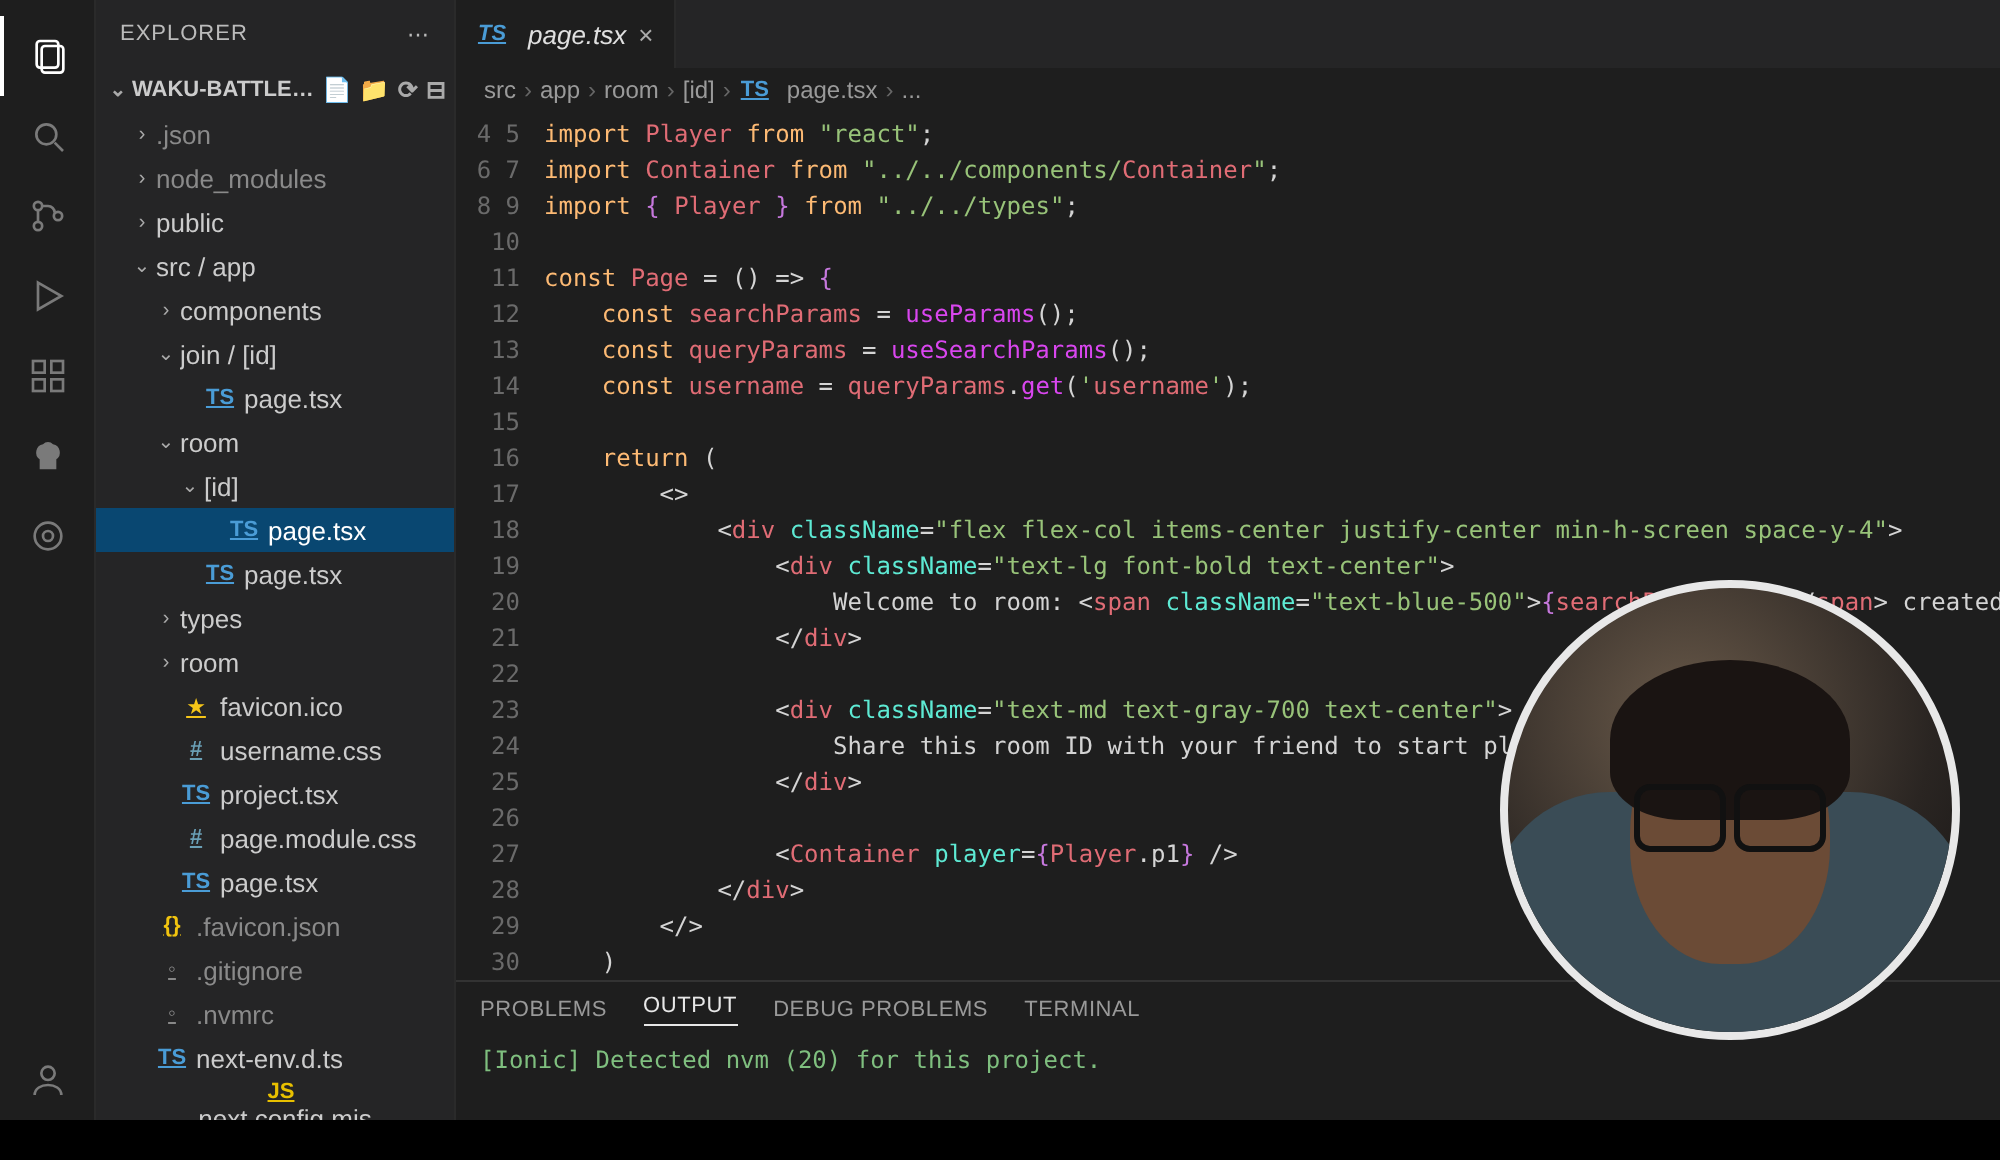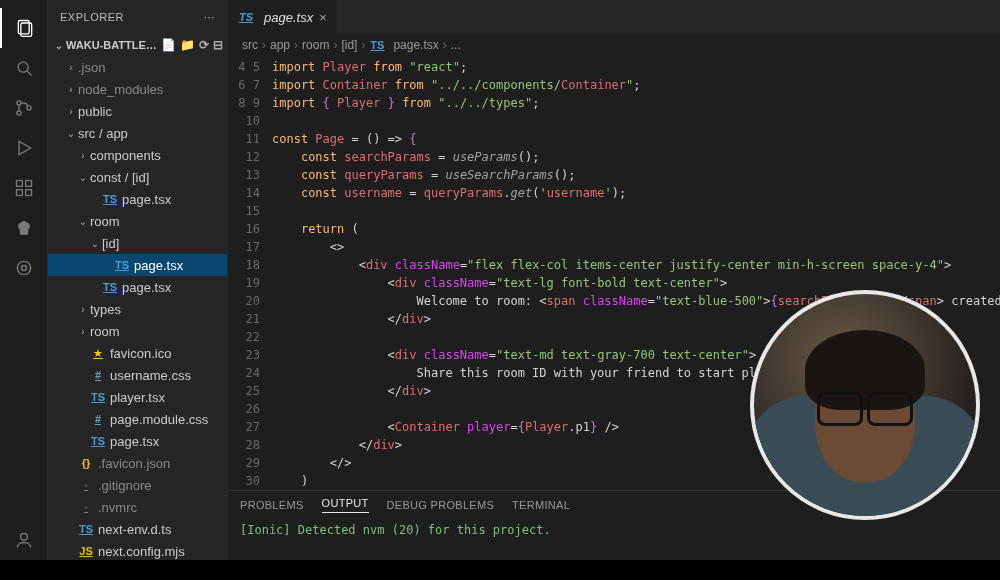--- a/index.html
+++ b/index.html
@@ -77,24 +77,24 @@
   .gutter {
     width: 44px; text-align: right; color: #6a6a6a; font-family: Menlo, Consolas, monospace;
     font-size: 12px; line-height: 18px; padding-right: 12px; padding-top: 2px; user-select: none;
   }
   .code {
     flex: 1; font-family: Menlo, Consolas, monospace; font-size: 12px; line-height: 18px;
     white-space: pre; color: #d4d4d4; padding-top: 2px; overflow: hidden;
   }
   .kw  { color: #fdba74; }
   .var { color: #e06c75; }
-  .fn  { color: #a3a3a3; font-style: italic; }
+  .fn  { color: #d946ef; }
   .str { color: #98c379; }
   .tag { color: #e06c75; }
-  .attr{ color: #d946ef; }
+  .attr{ color: #5eead4; }
   .curly { color: #c678dd; }
 
   
   .panel {
     height: 70px; border-top: 1px solid #333; background: #1e1e1e;
     display: flex; flex-direction: column;
   }
   .panel-tabs {
     display: flex; gap: 18px; align-items: center; height: 28px;
     padding: 0 12px; font-size: 11px; color: #999; letter-spacing: 0.3px;
@@ -225,21 +225,21 @@
         <div class="tree-row" style="padding-left: 16px;">
           <span class="tw">⌄</span>
           <span class="flabel">src / app</span>
         </div>
         <div class="tree-row" style="padding-left: 28px;">
           <span class="tw">›</span>
           <span class="flabel">components</span>
         </div>
         <div class="tree-row" style="padding-left: 28px;">
           <span class="tw">⌄</span>
-          <span class="flabel">const / [id]</span>
+          <span class="flabel">join / [id]</span>
         </div>
         <div class="tree-row" style="padding-left: 40px;">
           <span class="tw"></span>
           <span class="ficon ts">TS</span>
           <span class="flabel">page.tsx</span>
         </div>
         <div class="tree-row" style="padding-left: 28px;">
           <span class="tw">⌄</span>
           <span class="flabel">room</span>
         </div>
@@ -271,21 +271,21 @@
           <span class="flabel">favicon.ico</span>
         </div>
         <div class="tree-row" style="padding-left: 28px;">
           <span class="tw"></span>
           <span class="ficon css">#</span>
           <span class="flabel">username.css</span>
         </div>
         <div class="tree-row" style="padding-left: 28px;">
           <span class="tw"></span>
           <span class="ficon ts">TS</span>
-          <span class="flabel">player.tsx</span>
+          <span class="flabel">project.tsx</span>
         </div>
         <div class="tree-row" style="padding-left: 28px;">
           <span class="tw"></span>
           <span class="ficon css">#</span>
           <span class="flabel">page.module.css</span>
         </div>
         <div class="tree-row" style="padding-left: 28px;">
           <span class="tw"></span>
           <span class="ficon ts">TS</span>
           <span class="flabel">page.tsx</span>
@@ -303,21 +303,21 @@
         <div class="tree-row" style="padding-left: 16px; color: rgb(138, 138, 138);">
           <span class="tw"></span>
           <span class="ficon gray">◦</span>
           <span class="flabel">.nvmrc</span>
         </div>
         <div class="tree-row" style="padding-left: 16px;">
           <span class="tw"></span>
           <span class="ficon ts">TS</span>
           <span class="flabel">next-env.d.ts</span>
         </div>
-        <div class="tree-row" style="padding-left: 16px;">
+        <div class="tree-row" style="padding-left: 16px; flex-direction: column;">
           <span class="tw"></span>
           <span class="ficon js">JS</span>
           <span class="flabel">next.config.mjs</span>
         </div>
       </div>
   </div>
 
   <div class="editor">
     <div class="tabs">
       <div class="tab">

